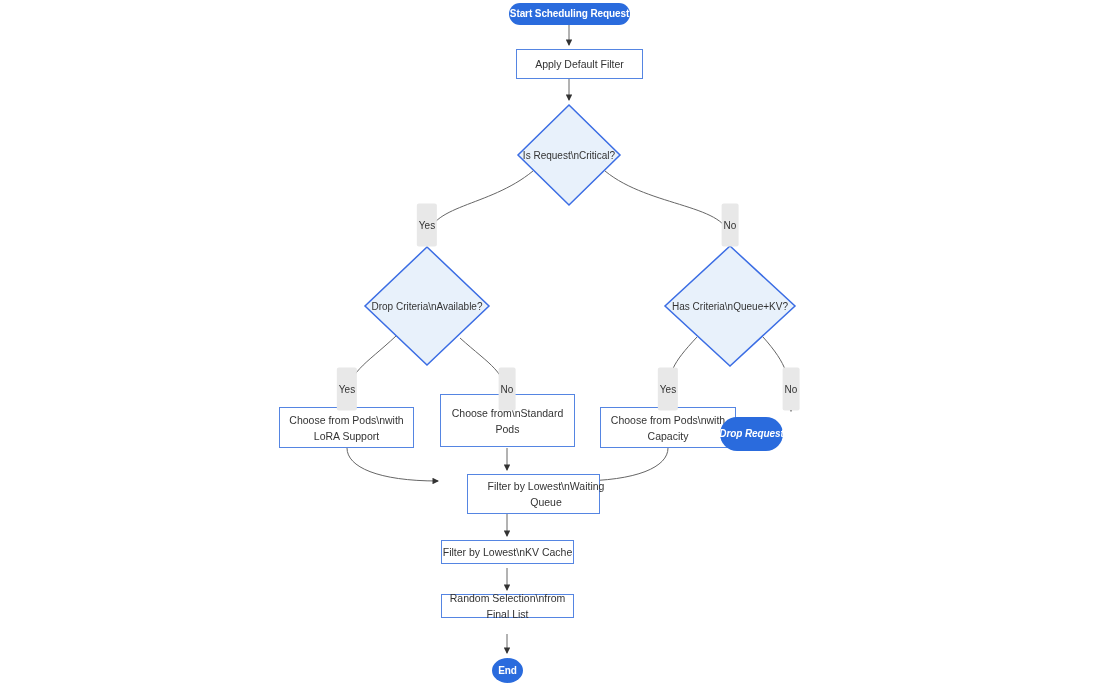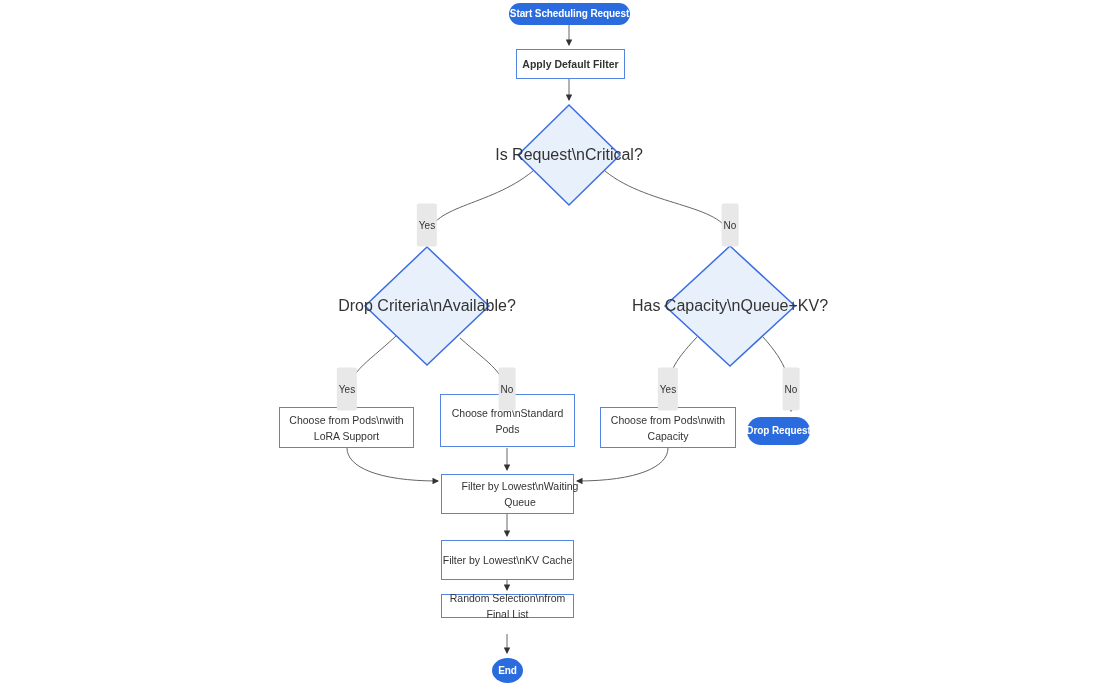--- a/index.html
+++ b/index.html
@@ -59,21 +59,21 @@
     font-size: 10px;
     letter-spacing: -0.1px;
     white-space: nowrap;
   }
   .pill-end { border-radius: 50%; }
   .diamond-label {
     position: absolute;
     transform: translate(-50%, -50%);
     white-space: nowrap;
     color: var(--node_text, #333333);
-    font-size: 16px;
+    font-size: 10px;
   }
   .edge-label {
     position: absolute;
     transform: translate(-50%, -50%);
     font-size: 10px;
     color: var(--edge_label_text, #333333);
     background: var(--edge_label_bg, #e8e8e8);
     padding: 16px 2px;
     border-radius: 2px;
     white-space: nowrap;
@@ -108,55 +108,55 @@
 
     <polygon class="diamond" points="569,105 620,155 569,205 518,155"></polygon>
     <polygon class="diamond" points="427,247 489,306 427,365 365,306"></polygon>
     <polygon class="diamond" points="730,246 795,306 730,366 665,306"></polygon>
   </svg>
 
   <div class="node pill" style="left:509px; top:3px; width:121px; height:22px;">
     <span>Start Scheduling Request</span>
   </div>
 
-  <div class="node rect-node" style="left:516px; top:49px; width:109px; height:30px;font-weight:bold;">
+  <div class="node rect-node" style="left:516px; top:49px; width:127px; height:30px;">
     <span>Apply Default Filter</span>
   </div>
 
   <div class="diamond-label" style="left:569px; top:155px;">Is Request\nCritical?</div>
 
   <div class="diamond-label" style="left:427px; top:306px;">Drop Criteria\nAvailable?</div>
 
-  <div class="diamond-label" style="left:730px; top:306px;">Has Capacity\nQueue+KV?</div>
+  <div class="diamond-label" style="left:730px; top:306px;">Has Criteria\nQueue+KV?</div>
 
   <div class="node rect-node" style="left:279px; top:407px; width:135px; height:41px;">
     <span>Choose from Pods\nwith</span>
     <span>LoRA Support</span>
   </div>
 
   <div class="node rect-node" style="left:440px; top:394px; width:135px; height:53px;">
     <span>Choose from\nStandard</span>
     <span>Pods</span>
   </div>
 
   <div class="node rect-node" style="left:600px; top:407px; width:136px; height:41px;">
     <span>Choose from Pods\nwith</span>
     <span>Capacity</span>
   </div>
 
-  <div class="node pill" style="left:747px; top:417px; width:63px; height:28px;">
+  <div class="node pill" style="left:720px; top:417px; width:63px; height:34px;font-style:italic;">
     <span>Drop Request</span>
   </div>
 
-  <div class="node rect-node" style="left:441px; top:474px; width:133px; height:40px;padding-left:25px;">
+  <div class="node rect-node" style="left:467px; top:474px; width:133px; height:40px;padding-left:25px;">
     <span>Filter by Lowest\nWaiting</span>
     <span>Queue</span>
   </div>
 
-  <div class="node rect-node" style="left:441px; top:540px; width:133px; height:40px;">
+  <div class="node rect-node" style="left:441px; top:540px; width:133px; height:24px;">
     <span>Filter by Lowest\nKV Cache</span>
   </div>
 
   <div class="node rect-node" style="left:441px; top:594px; width:133px; height:24px;">
     <span>Random Selection\nfrom</span>
     <span>Final List</span>
   </div>
 
   <div class="node pill pill-end" style="left:492px; top:658px; width:31px; height:25px;">
     <span>End</span>

